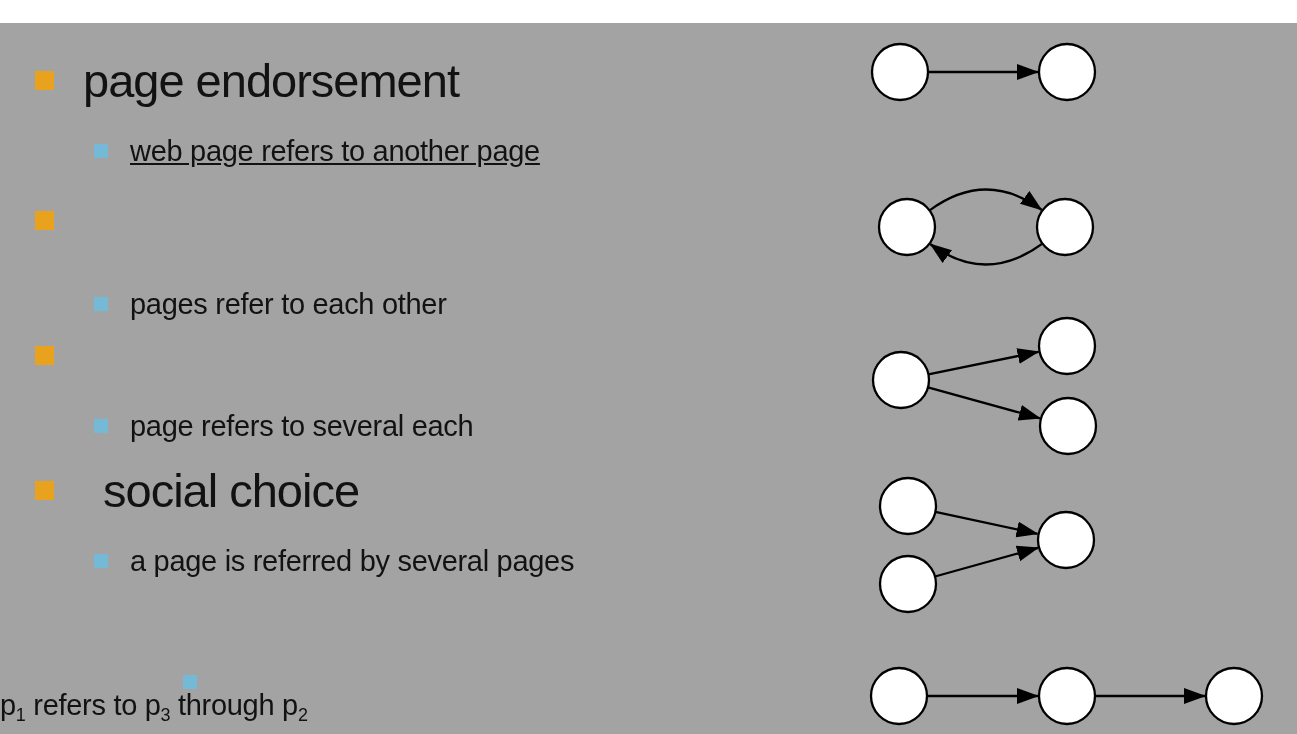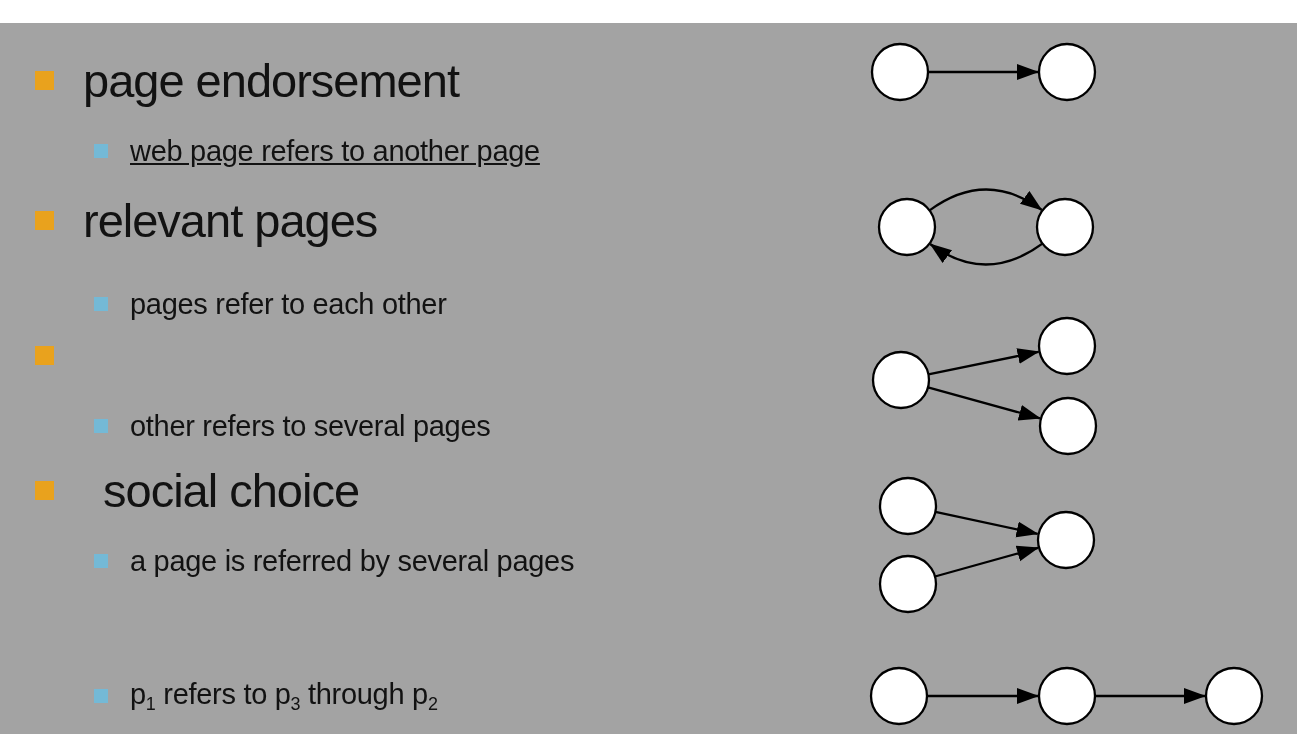--- a/index.html
+++ b/index.html
@@ -38,42 +38,41 @@
       <div class="row l1" style="top: 26px; color: rgb(18, 18, 18);">
         <span class="sq" style="background: rgb(233, 162, 29);"></span>
         <span class="txt">page endorsement</span>
       </div>
       <div class="row l2" style="top: 107px; color: rgb(18, 18, 18); text-decoration: underline;">
         <span class="sq" style="background: rgb(116, 185, 214);"></span>
         <span class="txt">web page refers to another page</span>
       </div>
       <div class="row l1" style="top: 166px; color: rgb(18, 18, 18);">
         <span class="sq" style="background: rgb(233, 162, 29);"></span>
-        <span class="txt">relevant pages</span>
       </div>
       <div class="row l2" style="top: 260px; color: rgb(18, 18, 18);">
         <span class="sq" style="background: rgb(116, 185, 214);"></span>
         <span class="txt">pages refer to each other</span>
       </div>
       <div class="row l1" style="top: 301px; color: rgb(18, 18, 18);">
         <span class="sq" style="background: rgb(233, 162, 29);"></span>
       </div>
       <div class="row l2" style="top: 382px; color: rgb(18, 18, 18);">
         <span class="sq" style="background: rgb(116, 185, 214);"></span>
-        <span class="txt">other refers to several pages</span>
+        <span class="txt">page refers to several each</span>
       </div>
       <div class="row l1" style="top: 436px; color: rgb(18, 18, 18); gap: 20px;">
         <span class="sq" style="background: rgb(233, 162, 29);"></span>
         <span class="txt">social choice</span>
       </div>
       <div class="row l2" style="top: 517px; color: rgb(18, 18, 18);">
         <span class="sq" style="background: rgb(116, 185, 214);"></span>
         <span class="txt">a page is referred by several pages</span>
       </div>
-      <div class="row l2" style="top: 652px; color: rgb(18, 18, 18);">
+      <div class="row l2" style="top: 652px; color: rgb(18, 18, 18); flex-direction: column;">
         <span class="sq" style="background: rgb(116, 185, 214);"></span>
         <span class="txt"><span>p</span><span class="subscript">1</span><span> refers to p</span><span class="subscript">3</span><span> through p</span><span class="subscript">2</span></span>
       </div>
     </div>
   <div id="diagram-panel">
     <svg id="diagram-svg" width="447" height="734" viewBox="0 0 447 734" xmlns="http://www.w3.org/2000/svg">
       <defs>
         <marker id="arrowhead" markerUnits="userSpaceOnUse" markerWidth="24" markerHeight="18" refX="21" refY="8" orient="auto">
           <path d="M0,0 L22,8 L0,16 Z" fill="#000000"></path>
         </marker>

